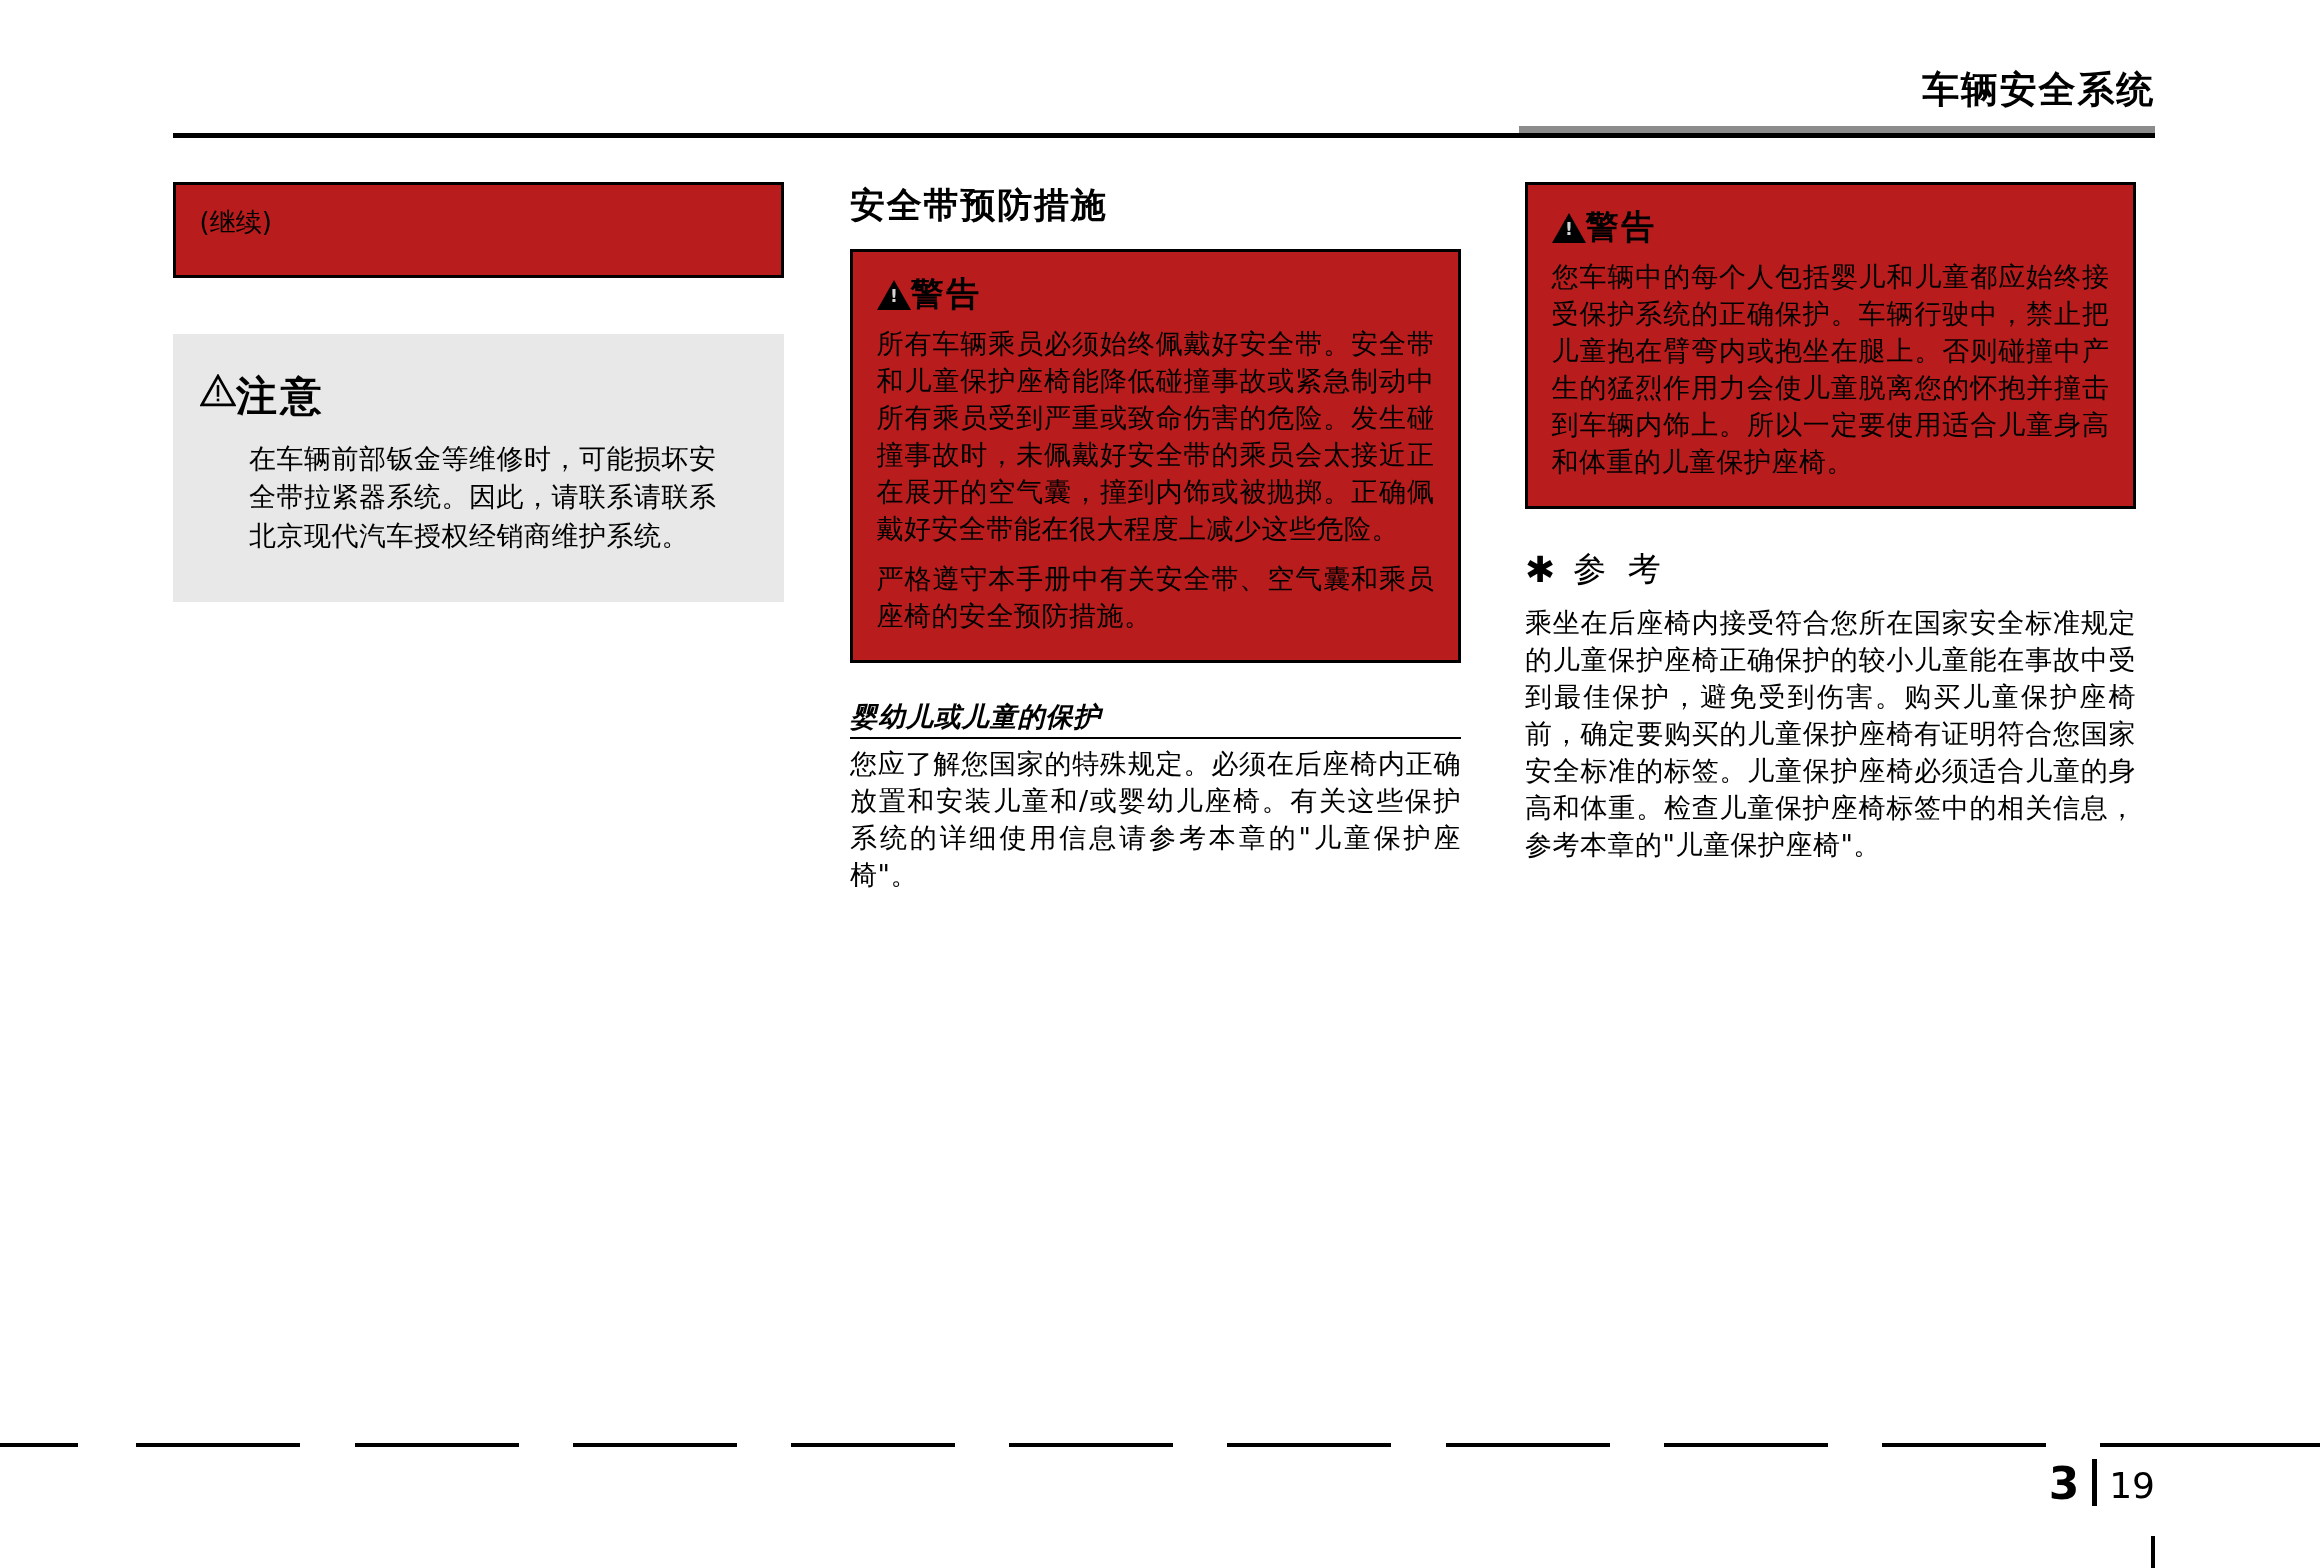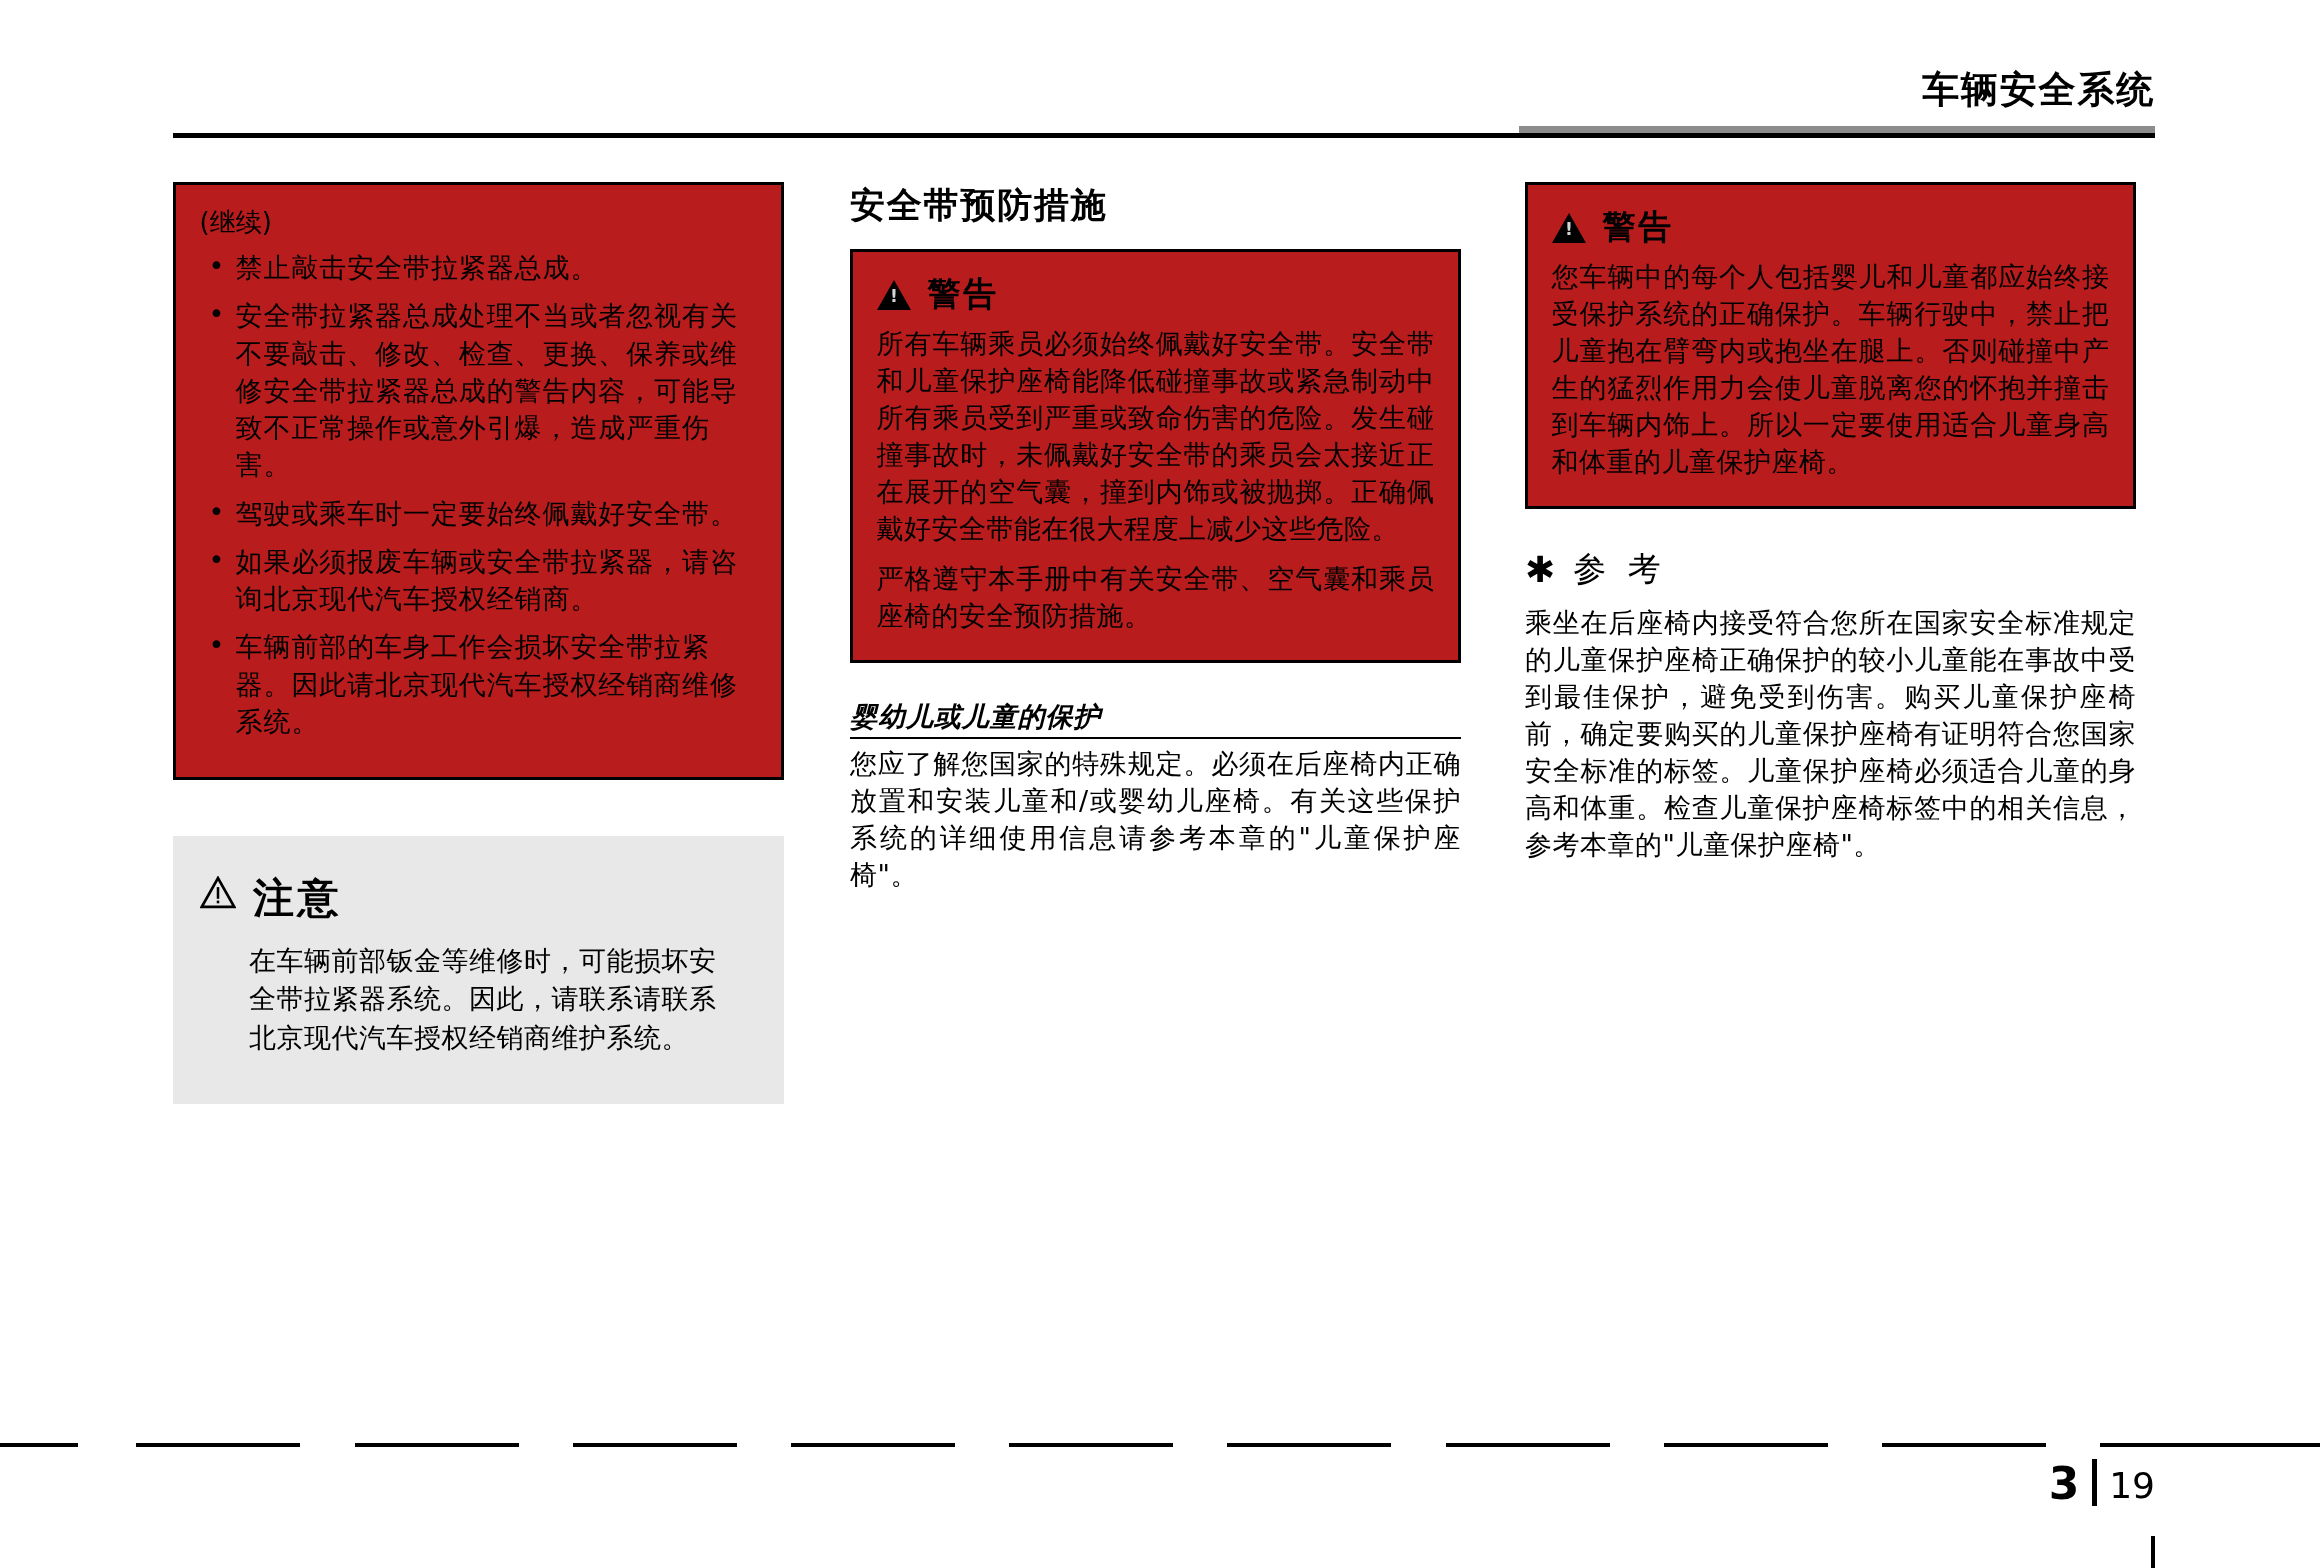--- a/index.html
+++ b/index.html
@@ -76,21 +76,21 @@
   .box-note {
     border: none;
     background: #e8e8e8;
     padding: 23.6px 27px 31px 27px;
     box-sizing: border-box;
   }
 
   .box-head {
     display: flex;
     align-items: center;
-    gap: 17px;
+    gap: 0;
     margin-bottom: 9px;
   }
   .box-head .title {
     font-size: 33px;
     font-weight: bold;
     letter-spacing: 2.7px;
   }
   .box-head .title-note {
     font-size: 41px;
     font-weight: bold;
@@ -260,27 +260,20 @@
   <div class="header-title">车辆安全系统</div>
   <div class="header-rule"></div>
 </div>
 
 <div class="columns">
 
   <div class="col col-1">
 
     <div class="box">
       <div class="cont-label">(继续)</div>
-      <ul class="bullets">
-        <li>禁止敲击安全带拉紧器总成。</li>
-        <li>安全带拉紧器总成处理不当或者忽视有关不要敲击、修改、检查、更换、保养或维修安全带拉紧器总成的警告内容，可能导致不正常操作或意外引爆，造成严重伤害。</li>
-        <li>驾驶或乘车时一定要始终佩戴好安全带。</li>
-        <li>如果必须报废车辆或安全带拉紧器，请咨询北京现代汽车授权经销商。</li>
-        <li>车辆前部的车身工作会损坏安全带拉紧器。因此请北京现代汽车授权经销商维修系统。</li>
-      </ul>
     </div>
 
     <div class="spacer-40"></div>
 
     <div class="box-note">
       <div class="box-head">
         <span class="caution-tri">
           <svg width="36" height="33" viewBox="0 0 40 36">
             <polygon points="20,2 38,34 2,34" fill="none" stroke="#000" stroke-width="3"></polygon>
             <rect x="18.6" y="12" width="2.8" height="13" fill="#000"></rect>

